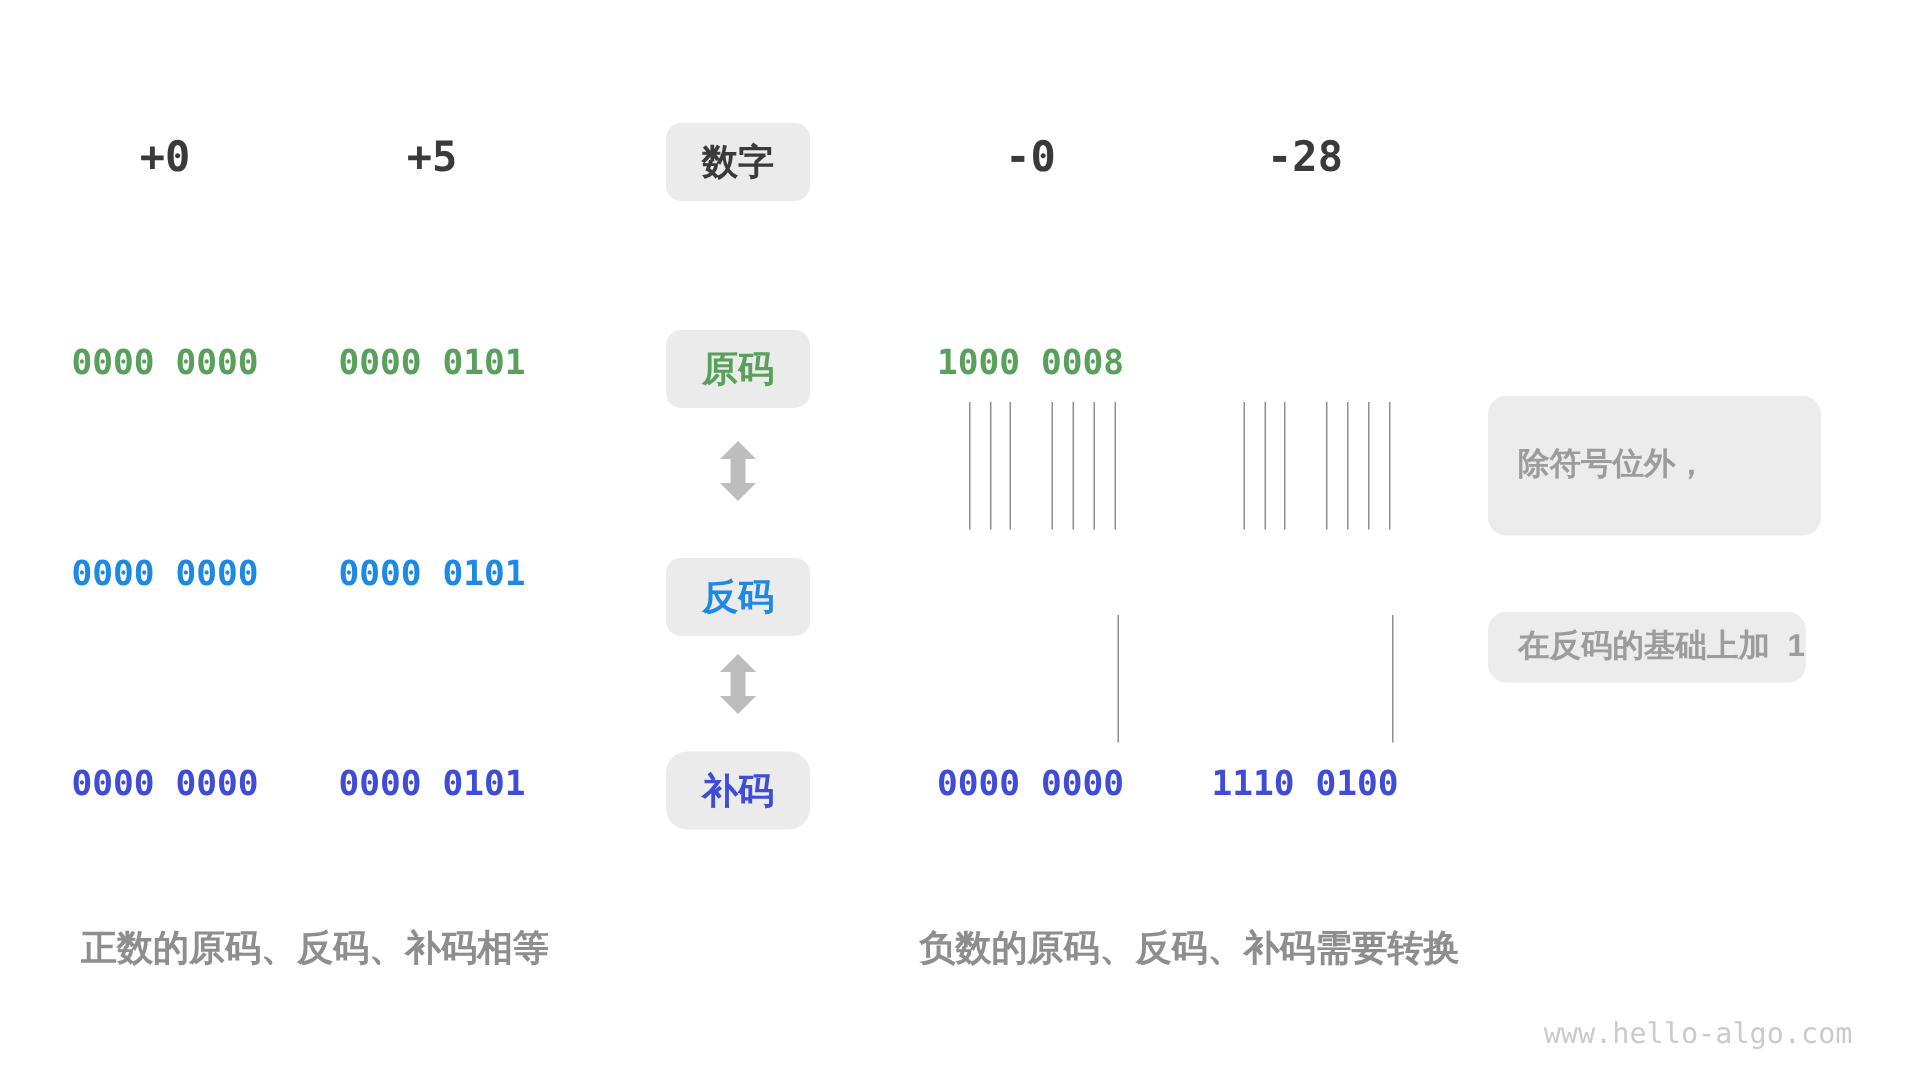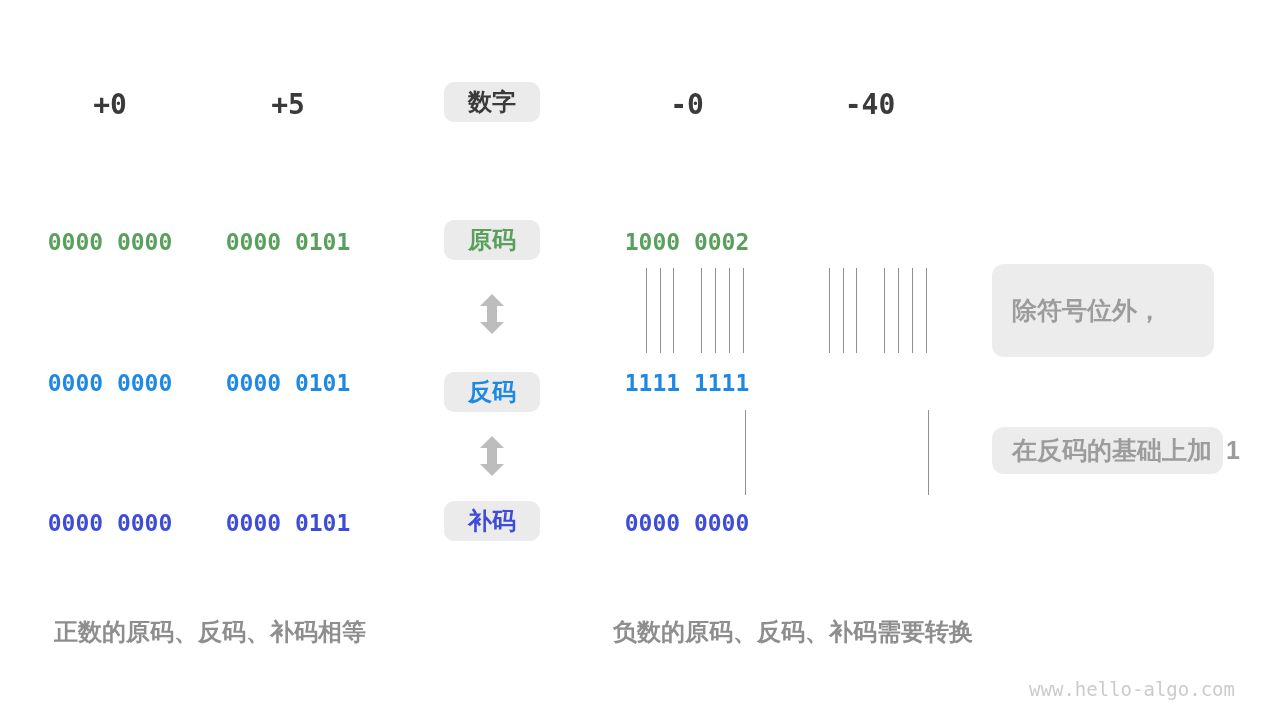--- a/index.html
+++ b/index.html
@@ -12,28 +12,28 @@
     display:flex;align-items:center;justify-content:center;
     white-space:pre;
   }
   .mono{font-family:"DejaVu Sans Mono","Liberation Mono",monospace;font-weight:bold;}
   .hdr{font-size:28px;color:#3a3a3a;}
   .bin{font-size:23px;}
   .green{color:#58a05c;}
   .blue{color:#1e88e5;}
   .indigo{color:#3e4cd8;}
   .tag{
-    position:absolute;left:444px;width:96px;height:40px;background:#ebebeb;
+    position:absolute;left:444px;width:96px;height:52px;background:#ebebeb;
     border-radius:10px;display:flex;align-items:center;justify-content:center;
     font-weight:bold;font-size:24px;
   }
   .tag.dark{color:#3a3a3a;}
   .note{
     position:absolute;background:#ececec;border-radius:12px;color:#9c9c9c;
-    font-weight:bold;font-size:25px;display:flex;flex-direction:column;
+    font-weight:bold;font-size:21px;display:flex;flex-direction:column;
     justify-content:center;padding-left:20px;box-sizing:border-box;
     line-height:1.75;white-space:pre;
   }
   .cap{
     position:absolute;height:30px;display:flex;align-items:center;
     color:#8e8e8e;font-weight:bold;font-size:24px;white-space:pre;
   }
   .tick{position:absolute;width:1px;height:85px;background:#909090;}
   .varrow{position:absolute;left:480px;width:24px;height:40px;}
   .varrow .tri-up{
@@ -55,38 +55,38 @@
   }
 </style>
 </head>
 <body>
 
 <div id="canvas">
 
   <div class="cell mono hdr" style="left:40px;top:84px;">+0</div>
   <div class="cell mono hdr" style="left:218px;top:84px;">+5</div>
   <div class="cell mono hdr" style="left:617px;top:84px;">-0</div>
-  <div class="cell mono hdr" style="left:800px;top:84px;">-40</div>
+  <div class="cell mono hdr" style="left:800px;top:84px;">-28</div>
 
   <div class="tag dark" style="top:82px;">数字</div>
   <div class="tag green" style="top:220px;text-align:center;">原码</div>
   <div class="tag blue" style="top:372px;">反码</div>
-  <div class="tag indigo" style="top:501px;">补码</div>
+  <div class="tag indigo" style="top:501px;border-radius:14px;">补码</div>
 
   <div class="cell mono bin green" style="left:40px;top:222px;">0000 0000</div>
   <div class="cell mono bin green" style="left:218px;top:222px;">0000 0101</div>
-  <div class="cell mono bin green" style="left:617px;top:222px;">1000 0002</div>
+  <div class="cell mono bin green" style="left:617px;top:222px;">1000 0008</div>
 
   <div class="cell mono bin blue" style="left:40px;top:363px;">0000 0000</div>
   <div class="cell mono bin blue" style="left:218px;top:363px;">0000 0101</div>
-  <div class="cell mono bin blue" style="left:617px;top:363px;">1111 1111</div>
 
   <div class="cell mono bin indigo" style="left:40px;top:503px;">0000 0000</div>
   <div class="cell mono bin indigo" style="left:218px;top:503px;">0000 0101</div>
   <div class="cell mono bin indigo" style="left:617px;top:503px;">0000 0000</div>
+  <div class="cell mono bin indigo" style="left:800px;top:503px;">1110 0100</div>
 
   <div class="varrow" style="top:294px;">
     <div class="tri-up"></div>
     <div class="shaft"></div>
     <div class="tri-down"></div>
   </div>
   <div class="varrow" style="top:436px;">
     <div class="tri-up"></div>
     <div class="shaft"></div>
     <div class="tri-down"></div>
@@ -107,21 +107,21 @@
   <div class="tick" style="left:898px;top:268px;"></div>
   <div class="tick" style="left:912px;top:268px;"></div>
   <div class="tick" style="left:926px;top:268px;"></div>
 
   <div class="tick" style="left:745px;top:410px;"></div>
   <div class="tick" style="left:928px;top:410px;"></div>
 
   <div class="note" style="left:992px;top:264px;width:222px;height:93px;">
     <span>除符号位外，</span>
   </div>
-  <div class="note" style="left:992px;top:427px;width:231px;height:47px;">
+  <div class="note" style="left:992px;top:408px;width:212px;height:47px;">
     <span>在反码的基础上加  1</span>
   </div>
 
   <div class="cap" style="left:54px;top:617px;">正数的原码、反码、补码相等</div>
   <div class="cap" style="left:613px;top:617px;">负数的原码、反码、补码需要转换</div>
 
   <div class="watermark">www.hello-algo.com</div>
 
 </div>
 

